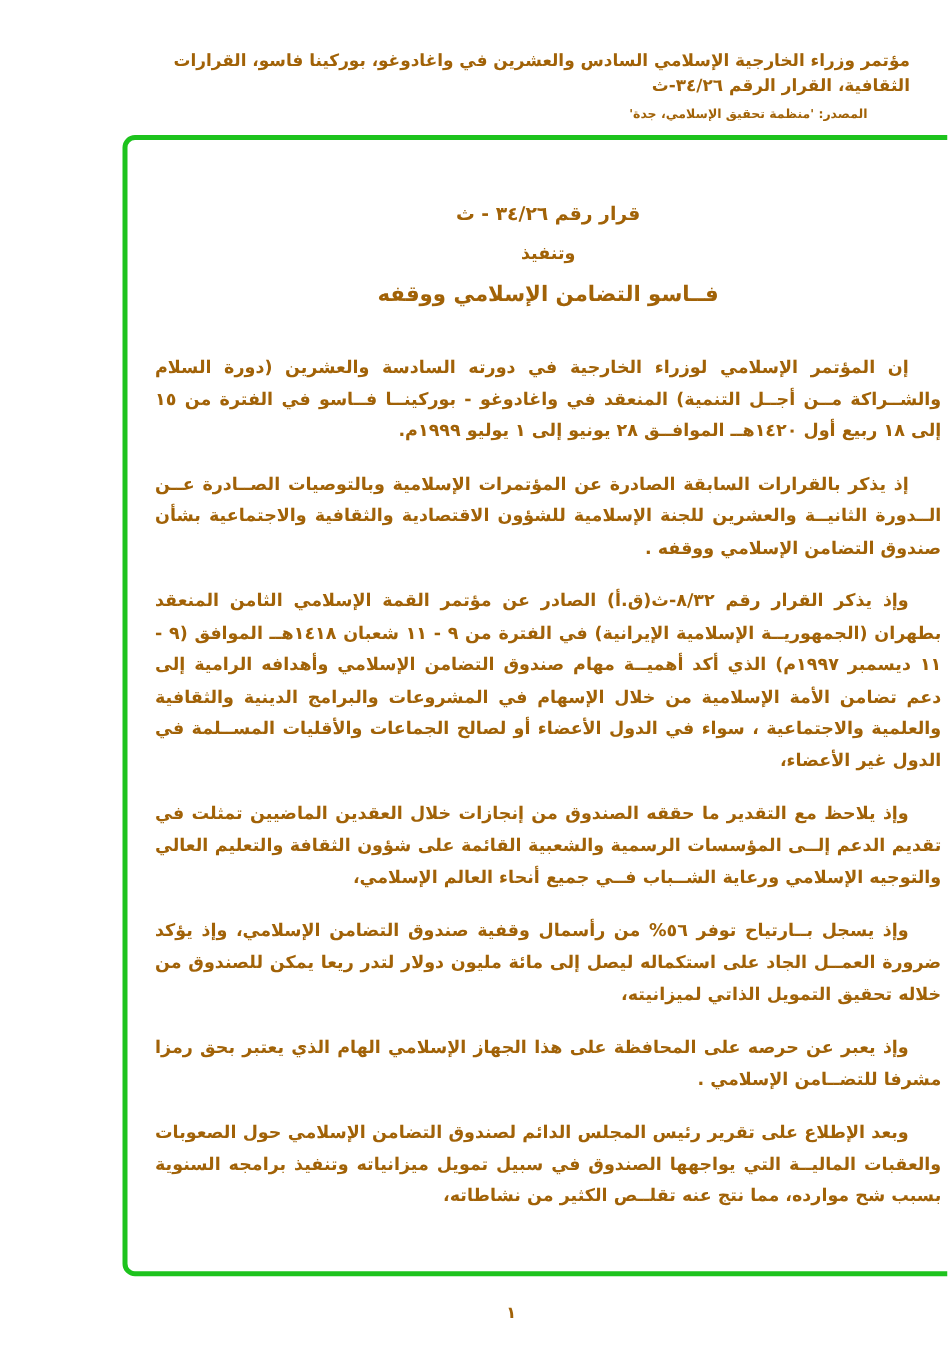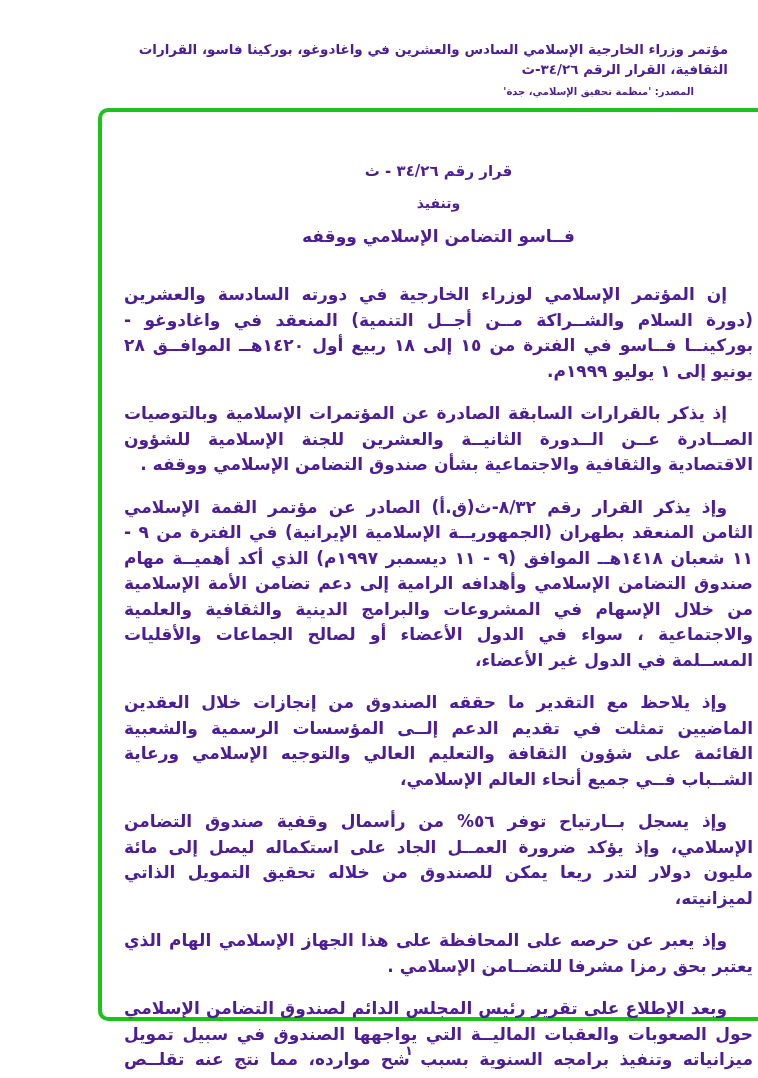--- a/index.html
+++ b/index.html
@@ -5,21 +5,21 @@
   html, body {
     margin: 0;
     padding: 0;
     background: #ffffff;
   }
   .page {
     position: relative;
     width: 698px;
     height: 1078px;
     background: #ffffff;
-    color: #4c1d95;
+    color: #a16207;
     font-family: "DejaVu Sans", sans-serif;
     direction: rtl;
     overflow: hidden;
   }
   .header {
     position: absolute;
     top: 40px;
     right: 30px;
     left: 28px;
     direction: rtl;
@@ -61,21 +61,21 @@
     font-size: 14px;
     font-weight: bold;
     margin-bottom: 15px;
     letter-spacing: 1px;
   }
   .title-subject {
     font-size: 17px;
     font-weight: bold;
   }
   .body-text p {
-    font-size: 17px;
+    font-size: 14px;
     font-weight: bold;
     line-height: 25.5px;
     text-align: justify;
     text-indent: 26px;
     margin: 0 0 17px 0;
   }
   .page-number {
     position: absolute;
     bottom: 20px;
     left: 0;

